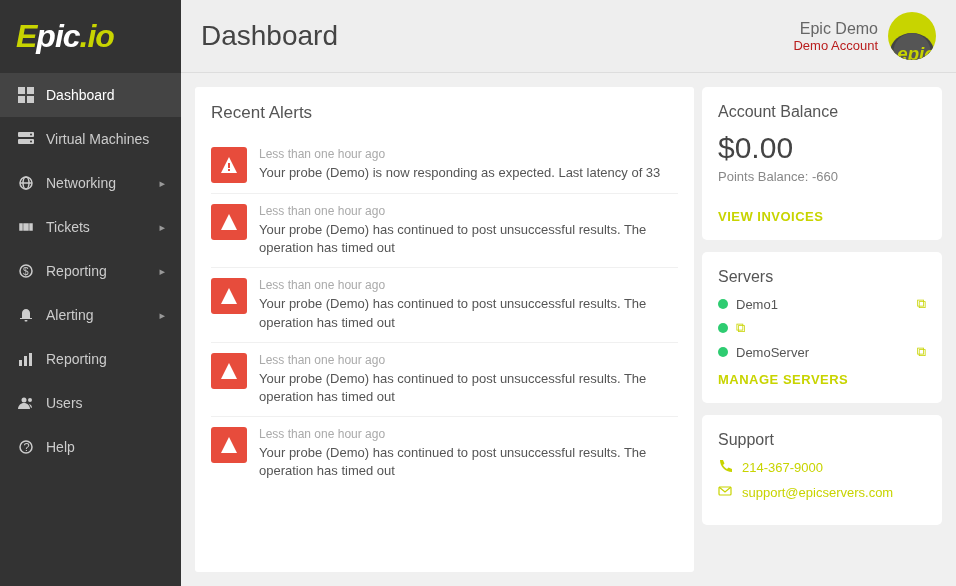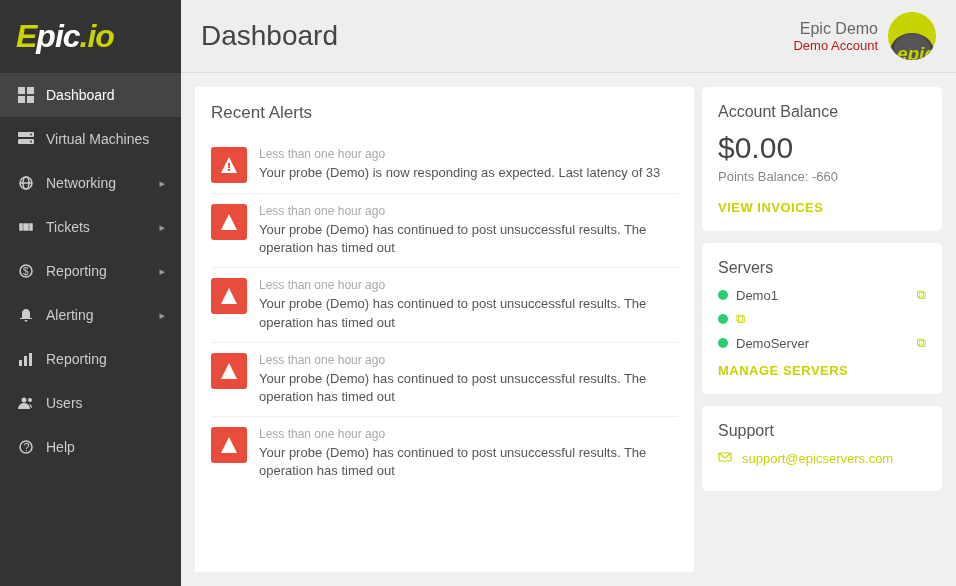--- a/index.html
+++ b/index.html
@@ -236,21 +236,21 @@
     .balance-amount {
       font-size: 30px;
       color: #444;
       font-weight: 300;
       margin-bottom: 4px;
     }
 
     .points-balance {
       font-size: 13px;
       color: #888;
-      margin-bottom: 16px;
+      margin-bottom: 25px;
     }
 
     .view-invoices-btn {
       color: #c8d400;
       font-size: 13px;
       font-weight: bold;
       cursor: pointer;
       letter-spacing: 0.5px;
     }
 
@@ -559,20 +559,28 @@
             <span class="server-link">⧉</span>
           </div>
 
         </div>
         <div class="manage-servers-btn">MANAGE SERVERS</div>
       </div>
 
       <div class="widget">
         <div class="widget-title">Support</div>
 
+        <div class="support-item">
+          <span class="support-icon">
+            <svg width="14" height="14" viewBox="0 0 14 14" fill="#c8d400">
+              <path d="M2 1h3l1.5 3.5L5 6c.8 1.6 2.4 3.2 4 4l1.5-1.5L14 10v3c-6.6 0-12-5.4-12-12z"></path>
+            </svg>
+          </span>
+          <span class="support-text">214-367-9000</span>
+        </div>
 
         <div class="support-item">
           <span class="support-icon">
             <svg width="14" height="14" viewBox="0 0 14 14" fill="none" stroke="#c8d400" stroke-width="1.2">
               <rect x="1" y="3" width="12" height="8" rx="1"></rect>
               <polyline points="1,3 7,8 13,3"></polyline>
             </svg>
           </span>
           <span class="support-text">support@epicservers.com</span>
         </div>

